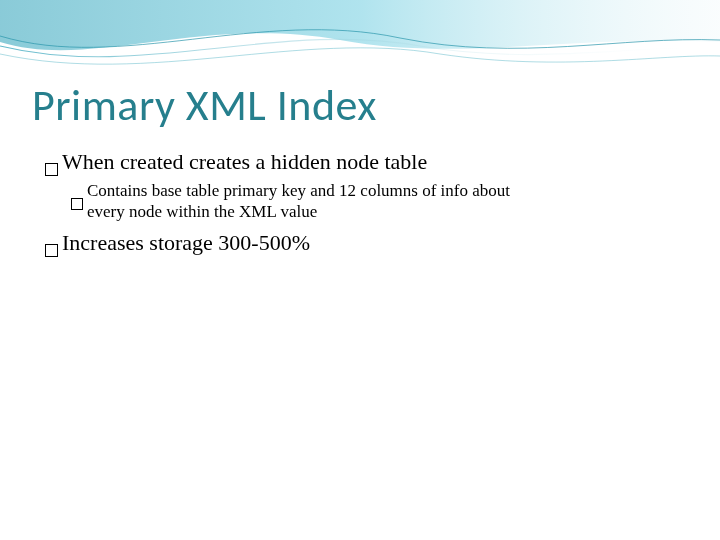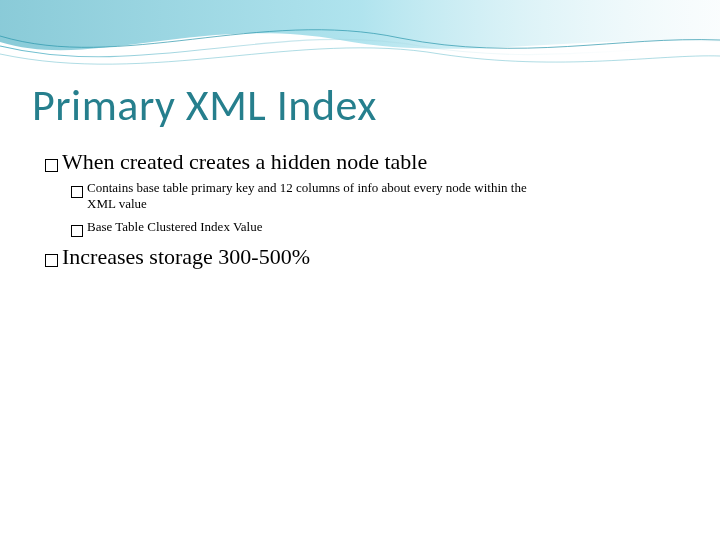--- a/index.html
+++ b/index.html
@@ -42,29 +42,29 @@
     position: absolute;
     top: 148px;
     left: 45px;
     right: 40px;
   }
   .l1 {
     font-size: 22px;
     line-height: 1.25;
     margin-bottom: 4px;
     display: flex;
-    align-items: center;
+    align-items: flex-end;
   }
   .l2 {
-    font-size: 13px;
+    font-size: 17px;
     line-height: 1.28;
     margin-left: 26px;
     margin-bottom: 6px;
     display: flex;
-    align-items: flex-start;
+    align-items: center;
   }
   .bullet {
     flex: 0 0 auto;
     width: 13px;
     height: 13px;
     border: 1.5px solid #000;
     box-sizing: border-box;
     margin-top: 7px;
     margin-right: 4px;
   }
@@ -110,24 +110,20 @@
       <span class="bullet"></span>
       <span class="text">When created creates a hidden node table</span>
     </div>
 
     <div class="l2">
       <span class="bullet"></span>
       <span class="text">Contains base table primary key and 12 columns of info about every node within the XML value</span>
     </div>
 
 
-    <div class="l2">
-      <span class="bullet"></span>
-      <span class="text">Base Table Clustered Index Value</span>
-    </div>
 
 
     <div class="l1">
       <span class="bullet"></span>
       <span class="text">Increases storage 300-500%</span>
     </div>
 
   </div>
 </div>
 

